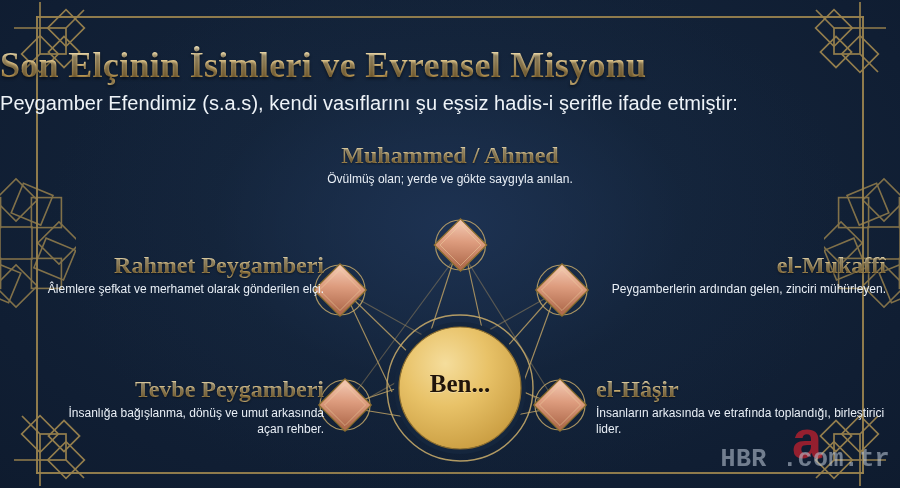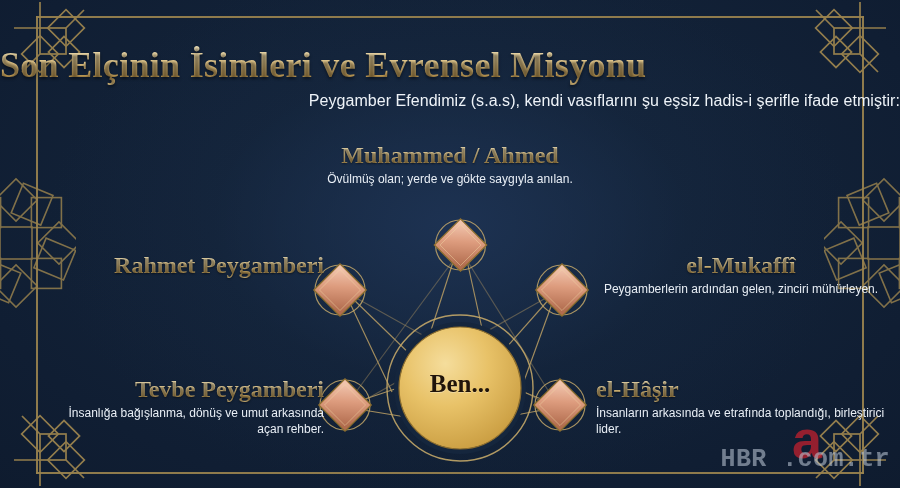--- a/index.html
+++ b/index.html
@@ -37,41 +37,41 @@
     position:absolute;left:0;right:0;top:44px;text-align:left;
     font-family:"Liberation Serif",serif;font-weight:bold;
     font-size:36px;letter-spacing:.3px;
     background:linear-gradient(180deg,#f6e7bb 0%,#e8cf94 38%,#c9a košt 0%,#b99350 72%,#d9be7f 100%);
     background:linear-gradient(180deg,#f7ebc6 0%,#eacf92 40%,#c09a52 78%,#dcc286 100%);
     -webkit-background-clip:text;background-clip:text;color:transparent;
     text-shadow:0 2px 3px rgba(0,0,0,.45);
     white-space:nowrap;
   }
   .subtitle{
-    position:absolute;left:0;right:0;top:92px;text-align:right;
-    font-size:16px;color:#eef3f8;letter-spacing:.05px;white-space:nowrap;
+    position:absolute;left:0;right:0;top:92px;text-align:left;
+    font-size:20px;color:#eef3f8;letter-spacing:.05px;white-space:nowrap;
   }
 
   
   .node-label{position:absolute;}
   .node-label .nm{
     font-family:"Liberation Serif",serif;font-weight:bold;font-size:24px;
     background:linear-gradient(180deg,#f8edcb 0%,#e9d096 42%,#c09c55 80%,#ddc489 100%);
     -webkit-background-clip:text;background-clip:text;color:transparent;
     text-shadow:0 1px 2px rgba(0,0,0,.45);
     margin-bottom:3px;white-space:nowrap;
   }
   .node-label .ds{
     font-size:12px;color:#e9eff6;line-height:1.32;
   }
 
   .lbl-top{left:300px;top:142px;width:300px;text-align:center;}
   .lbl-left-1{left:46px;top:252px;width:278px;text-align:right;}
   .lbl-left-2{left:46px;top:376px;width:278px;text-align:right;}
-  .lbl-right-1{left:596px;top:252px;width:290px;text-align:center;}
+  .lbl-right-1{left:596px;top:252px;width:290px;text-align:right;}
   .lbl-right-2{left:596px;top:376px;width:290px;text-align:left;}
 
   
   #diagram{position:absolute;left:0;top:0;width:900px;height:488px;}
 
   .center-text{
     position:absolute;left:405px;top:370px;width:110px;text-align:center;
     font-family:"Liberation Serif",serif;font-weight:bold;font-size:25px;
     color:#20140a;text-shadow:0 1px 0 rgba(255,255,255,.28);
     pointer-events:none;
@@ -300,20 +300,21 @@
 
   <div class="center-text">Ben...</div>
 
   <div class="node-label lbl-top">
     <div class="nm">Muhammed / Ahmed</div>
     <div class="ds">Övülmüş olan; yerde ve gökte saygıyla anılan.</div>
   </div>
 
   <div class="node-label lbl-left-1">
     <div class="nm">Rahmet Peygamberi</div>
+    <div class="ds">Âlemlere şefkat ve merhamet olarak gönderilen elçi.</div>
   </div>
 
   <div class="node-label lbl-right-1">
     <div class="nm">el-Mukaffî</div>
     <div class="ds">Peygamberlerin ardından gelen, zinciri mühürleyen.</div>
   </div>
 
   <div class="node-label lbl-left-2">
     <div class="nm">Tevbe Peygamberi</div>
     <div class="ds">İnsanlığa bağışlanma, dönüş ve umut arkasında açan rehber.</div>

